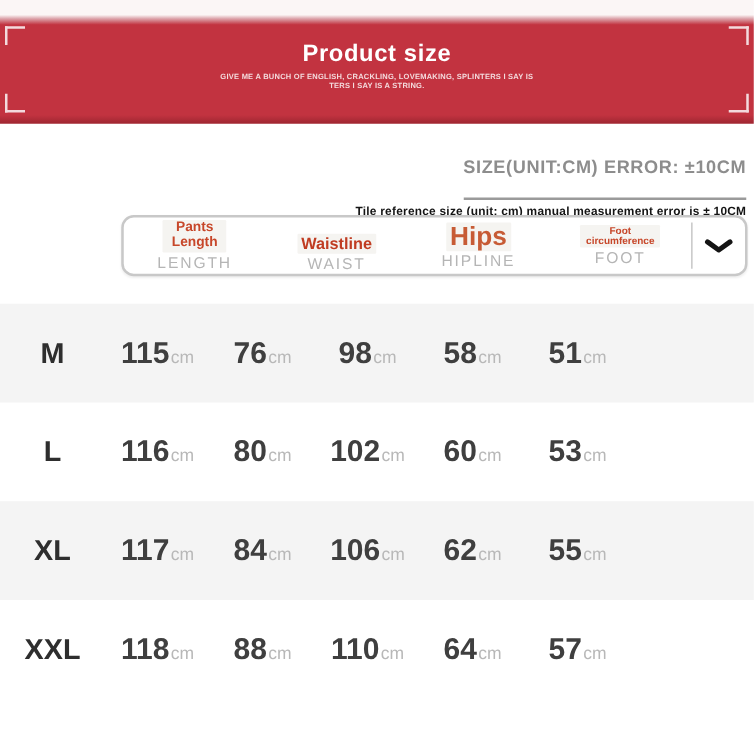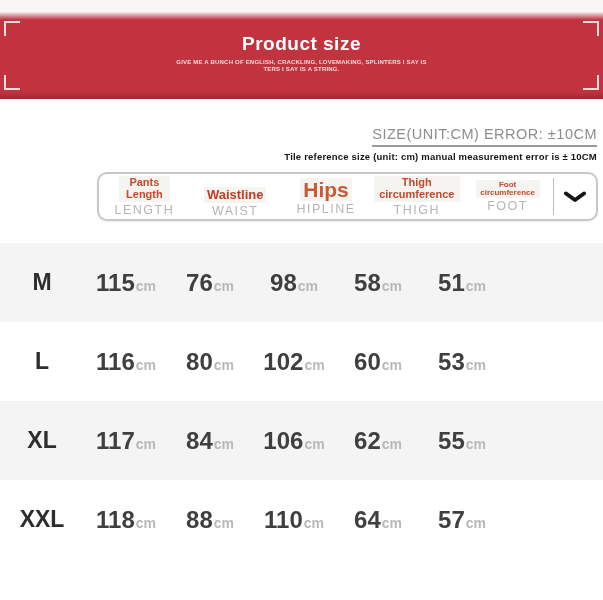--- a/index.html
+++ b/index.html
@@ -26,22 +26,22 @@
     color:#ffffff;font-size:19px;font-weight:bold;letter-spacing:0.5px;
   }
   .banner-sub{
     position:absolute;left:0;top:59px;width:100%;text-align:center;
     color:rgba(255,255,255,0.82);font-size:6px;font-weight:bold;
     line-height:7px;letter-spacing:0.2px;
   }
   
   .size-note{position:absolute;top:125px;right:6px;text-align:right;}
   .size-note .headline{
-    display:inline-block;color:#8d8d8d;font-size:14.5px;font-weight:normal;
-    letter-spacing:0.5px;padding-bottom:3px;border-bottom:2px solid #9a9a9a;
+    display:inline-block;color:#8d8d8d;font-size:14.5px;font-weight:bold;
+    letter-spacing:0.5px;padding-bottom:16px;border-bottom:2px solid #9a9a9a;
   }
   .size-note .subline{
     margin-top:4px;color:#141414;font-size:9.5px;font-weight:bold;letter-spacing:0.2px;
   }
   
   .header-card{
     position:absolute;left:97px;top:172px;width:497px;height:45px;
     background:#ffffff;border:2px solid #c8c8c8;border-radius:10px;
     display:flex;align-items:stretch;box-shadow:0 1px 2px rgba(0,0,0,0.07);
   }
@@ -63,21 +63,21 @@
   
   .rows{position:absolute;left:0;top:243px;width:603px;}
   .row{
     width:603px;height:79px;display:flex;align-items:center;
     box-sizing:border-box;padding-right:99px;
   }
   .row.alt{background:#f4f4f4;}
   .cell{width:84px;text-align:center;white-space:nowrap;}
   .cell.size{font-size:23px;font-weight:bold;color:#2e2e2e;}
   .num{font-size:24px;font-weight:bold;color:#3f3f3f;}
-  .unit{font-size:14px;font-weight:bold;color:#b8b8b8;margin-left:1px;margin-top:44px;}
+  .unit{font-size:14px;font-weight:normal;color:#b8b8b8;margin-left:1px;margin-top:44px;}
 </style>
 </head>
 <body>
 
 <div class="banner">
   <div class="corner tl"></div>
   <div class="corner tr"></div>
   <div class="corner bl"></div>
   <div class="corner br"></div>
   <div class="banner-title">Product size</div>
@@ -99,24 +99,20 @@
     <span class="primary p0" style="color:#c7472a">Pants Length</span>
     <span class="secondary">LENGTH</span>
   </div>
   <div class="hcol">
     <span class="primary p1" style="color:#c03c22">Waistline</span>
     <span class="secondary">WAIST</span>
   </div>
   <div class="hcol">
     <span class="primary p2" style="color:#c75b35">Hips</span>
     <span class="secondary">HIPLINE</span>
-  </div>
-  <div class="hcol">
-    <span class="primary p3" style="color:#c7472a">Thigh circumference</span>
-    <span class="secondary">THIGH</span>
   </div>
   <div class="hcol">
     <span class="primary p4" style="color:#c7472a">Foot circumference</span>
     <span class="secondary">FOOT</span>
   </div>
   <div class="vdivider"></div>
   <div class="chevron-box">
     <svg width="24" height="12" viewBox="0 0 24 12">
       <polyline points="3,2.5 12,9 21,2.5" fill="none" stroke="#141414" stroke-width="4" stroke-linecap="round" stroke-linejoin="round"></polyline>
     </svg>

